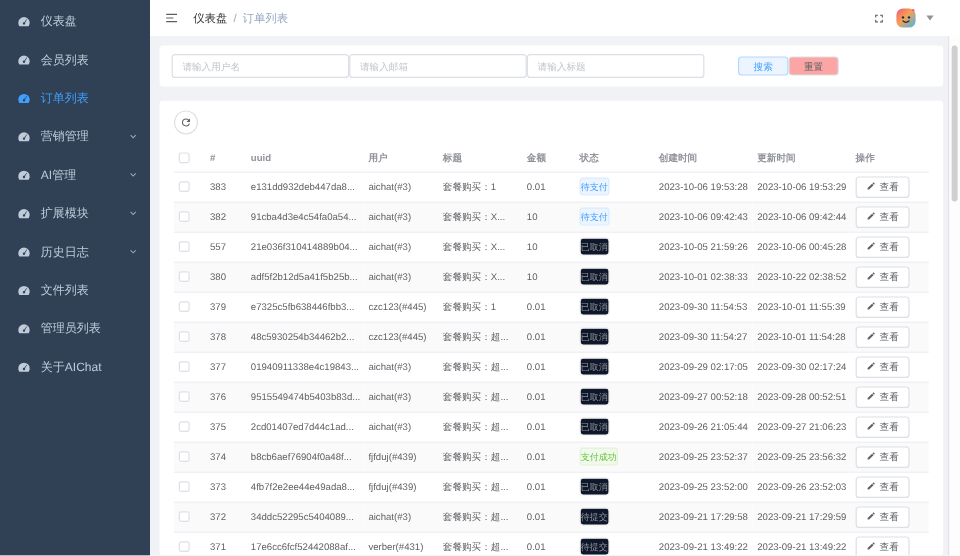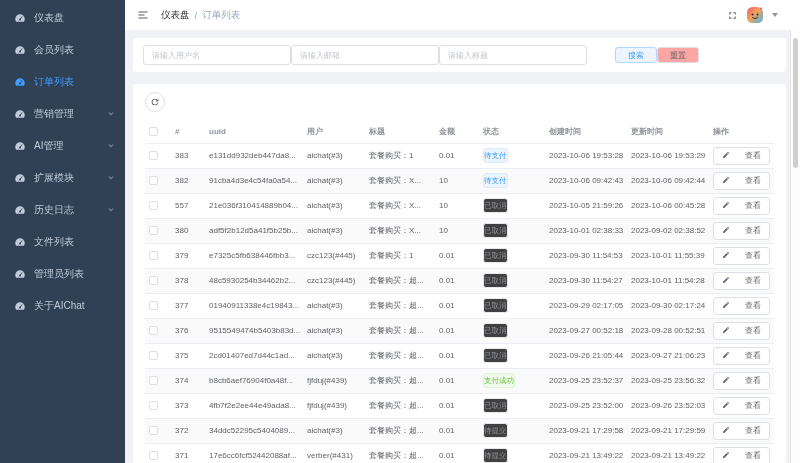--- a/index.html
+++ b/index.html
@@ -37,23 +37,23 @@
 .table-card{background:#fff;border-radius:3px;margin-top:12px;padding:8px 12px 0;height:379px;overflow:hidden}
 .refresh-btn{width:20px;height:20px;border-radius:50%;border:1px solid #dcdfe6;background:#fff;color:#606266;display:inline-flex;align-items:center;justify-content:center;cursor:pointer}
 .refresh-btn svg{width:10px;height:10px}
 table{width:100%;border-collapse:collapse;table-layout:fixed;margin-top:8px;font-size:8px}
 th{color:#909399;font-weight:bold;text-align:left;height:23px;border-bottom:1px solid #ebeef5;padding:0 4px;white-space:nowrap;overflow:hidden}
 td{color:#606266;height:25px;border-bottom:1px solid #ebeef5;padding:0 4px;white-space:nowrap;overflow:hidden}
 tbody tr:nth-child(even){background:#fafafa}
 .cb{display:inline-block;width:9px;height:9px;border:1px solid #dcdfe6;border-radius:2px;background:#fff;vertical-align:middle;cursor:pointer}
 .badge{display:inline-block;font-size:7.5px;line-height:1;padding:3px 0;border-radius:3px;border:1px solid transparent}
 .badge.primary{color:var(--accent,#409eff);background:#ecf5ff;border-color:#d9ecff}
-.badge.info{color:#909399;background:#404040;border-color:#e9e9eb}
+.badge.info{color:#909399;background:#0f172a;border-color:#e9e9eb}
 .badge.success{color:#67c23a;background:#f0f9eb;border-color:#e1f3d8}
-.view-btn{display:inline-flex;align-items:center;gap:15px;height:18px;padding:0 8px;background:#fff;border:1px solid #dcdfe6;border-radius:3px;font-size:8px;color:#606266;cursor:pointer}
+.view-btn{display:inline-flex;align-items:center;gap:3px;height:18px;padding:0 8px;background:#fff;border:1px solid #dcdfe6;border-radius:3px;font-size:8px;color:#606266;cursor:pointer}
 .view-btn svg{width:8px;height:8px;flex:0 0 8px}
 
 .scrollbar{position:absolute;right:0;top:30px;bottom:0;width:10px;background:#fdfdfd;border-left:1px solid #e4e4e4}
 .scroll-thumb{position:absolute;left:2px;right:2px;top:8px;height:130px;background:#cfcfcf;border-radius:4px;cursor:pointer}
 </style>
 </head>
 <body>
 
 <div class="app">
   <aside class="sidebar">
@@ -295,21 +295,21 @@
               </tr>
               <tr>
                 <td><span class="cb"></span></td>
                 <td>380</td>
                 <td>adf5f2b12d5a41f5b25b...</td>
                 <td>aichat(#3)</td>
                 <td>套餐购买：X...</td>
                 <td>10</td>
                 <td><span class="badge info">已取消</span></td>
                 <td>2023-10-01 02:38:33</td>
-                <td>2023-09-02 02:38:52</td>
+                <td>2023-10-22 02:38:52</td>
                 <td><button class="view-btn">
                     <span class="p-ic"><svg viewBox="0 0 24 24">
                         <path fill="currentColor" d="M3 17.25V21h3.75L17.81 9.94l-3.75-3.75L3 17.25zM20.71 7.04a1 1 0 0 0 0-1.41L18.37 3.29a1 1 0 0 0-1.41 0l-1.84 1.83 3.75 3.75 1.84-1.83z"></path>
                       </svg></span>
                     <span class="v-label">查看</span>
                   </button></td>
               </tr>
               <tr>
                 <td><span class="cb"></span></td>
                 <td>379</td>

